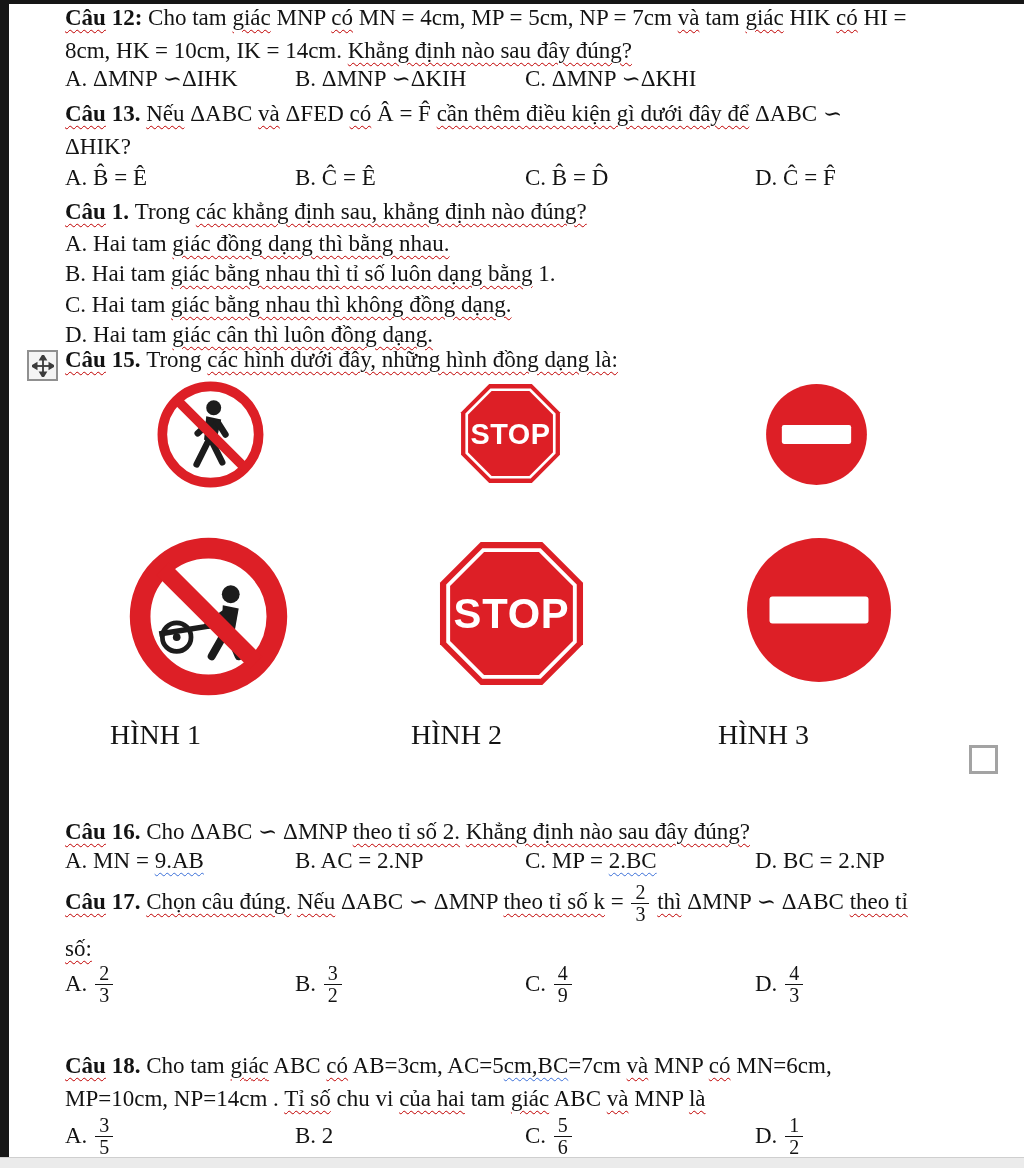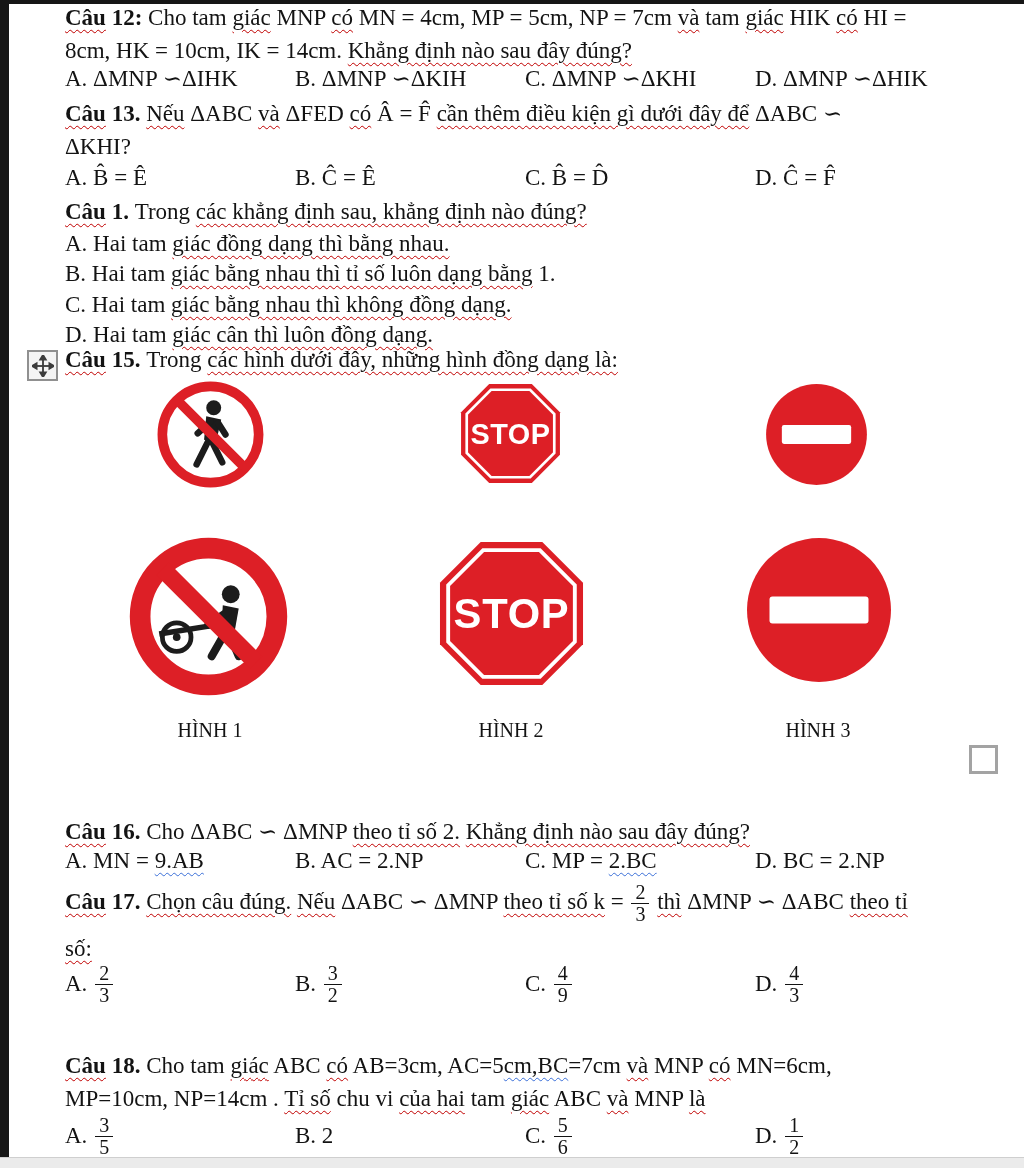--- a/index.html
+++ b/index.html
@@ -17,45 +17,44 @@
   .bold{font-weight:700;}
   .sq-red{text-decoration-line:underline;text-decoration-style:wavy;text-decoration-color:#c00000;
           text-decoration-thickness:1.2px;text-underline-offset:4px;margin-top:28px;}
   .sq-blue{text-decoration-line:underline;text-decoration-style:wavy;text-decoration-color:#3a6fd8;
            text-decoration-thickness:1.2px;text-underline-offset:4px;}
   .frac{display:inline-flex;flex-direction:column;align-items:center;vertical-align:middle;
         line-height:1.05;font-size:20px;margin:0 2px;}
   .frac .n{padding:0 4px;}
   .frac .d{border-top:1.5px solid #131313;padding:0 4px;}
   .sign{position:absolute;z-index:1;}
-  .fig-label{position:absolute;top:719px;width:200px;text-align:center;font-size:20px;z-index:2;}
+  .fig-label{position:absolute;top:719px;width:200px;text-align:left;font-size:28px;z-index:2;}
   .checkbox{position:absolute;left:969px;top:745px;width:29px;height:29px;border:3px solid #a3a3a3;
             background:#fff;box-sizing:border-box;z-index:2;}
   .move-handle{position:absolute;left:27px;top:350px;width:31px;height:31px;border:2px solid #909090;
                background:#f4f4f4;box-sizing:border-box;display:flex;align-items:center;justify-content:center;z-index:2;}
 </style>
 </head>
 <body>
 
 <div class="page">
   <div class="top-rule"></div>
   <div class="left-rule"></div>
   <div class="bottom-bar"></div>
 
   <div class="line" style="top:3px"><span class="sq-red bold">Câu</span><span class="bold"> 12: </span><span>Cho tam </span><span class="sq-red">giác</span><span> MNP </span><span class="sq-red">có</span><span> MN = 4cm, MP = 5cm, NP = 7cm </span><span class="sq-red">và</span><span> tam </span><span class="sq-red">giác</span><span> HIK </span><span class="sq-red">có</span><span> HI =</span></div>
   <div class="line" style="top:36px"><span>8cm, HK = 10cm, IK = 14cm. </span><span class="sq-red">Khẳng định nào sau đây đúng?</span></div>
   <div class="ans-row" style="top:64px">
     <div class="cell c1"><span>A. ΔMNP ∽ΔIHK</span></div>
     <div class="cell c2"><span>B. ΔMNP ∽ΔKIH</span></div>
     <div class="cell c3"><span>C. ΔMNP ∽ΔKHI</span></div>
-    <div class="cell c4"><span>D. ΔMNP ∽ΔHIK</span></div>
   </div>
 
   <div class="line" style="top:99px"><span class="sq-red bold">Câu</span><span class="bold"> 13. </span><span class="sq-red">Nếu</span><span> ΔABC </span><span class="sq-red">và</span><span> ΔFED </span><span class="sq-red">có</span><span> Â = F̂ </span><span class="sq-red">cần thêm điều kiện gì dưới đây để</span><span> ΔABC ∽</span></div>
-  <div class="line" style="top:132px"><span>ΔKHI?</span></div>
+  <div class="line" style="top:132px"><span>ΔHIK?</span></div>
   <div class="ans-row" style="top:163px">
     <div class="cell c1"><span>A. B̂ = Ê</span></div>
     <div class="cell c2"><span>B. Ĉ = Ê</span></div>
     <div class="cell c3"><span>C. B̂ = D̂</span></div>
     <div class="cell c4"><span>D. Ĉ = F̂</span></div>
   </div>
 
   <div class="line" style="top:197px"><span class="sq-red bold">Câu</span><span class="bold"> 1. </span><span>Trong </span><span class="sq-red">các khẳng định sau, khẳng định nào đúng?</span></div>
   <div class="line" style="top:229px"><span>A. Hai tam </span><span class="sq-red">giác đồng dạng thì bằng nhau.</span></div>
   <div class="line" style="top:259px"><span>B. Hai tam </span><span class="sq-red">giác bằng nhau thì tỉ số luôn dạng bằng</span><span> 1.</span></div>

